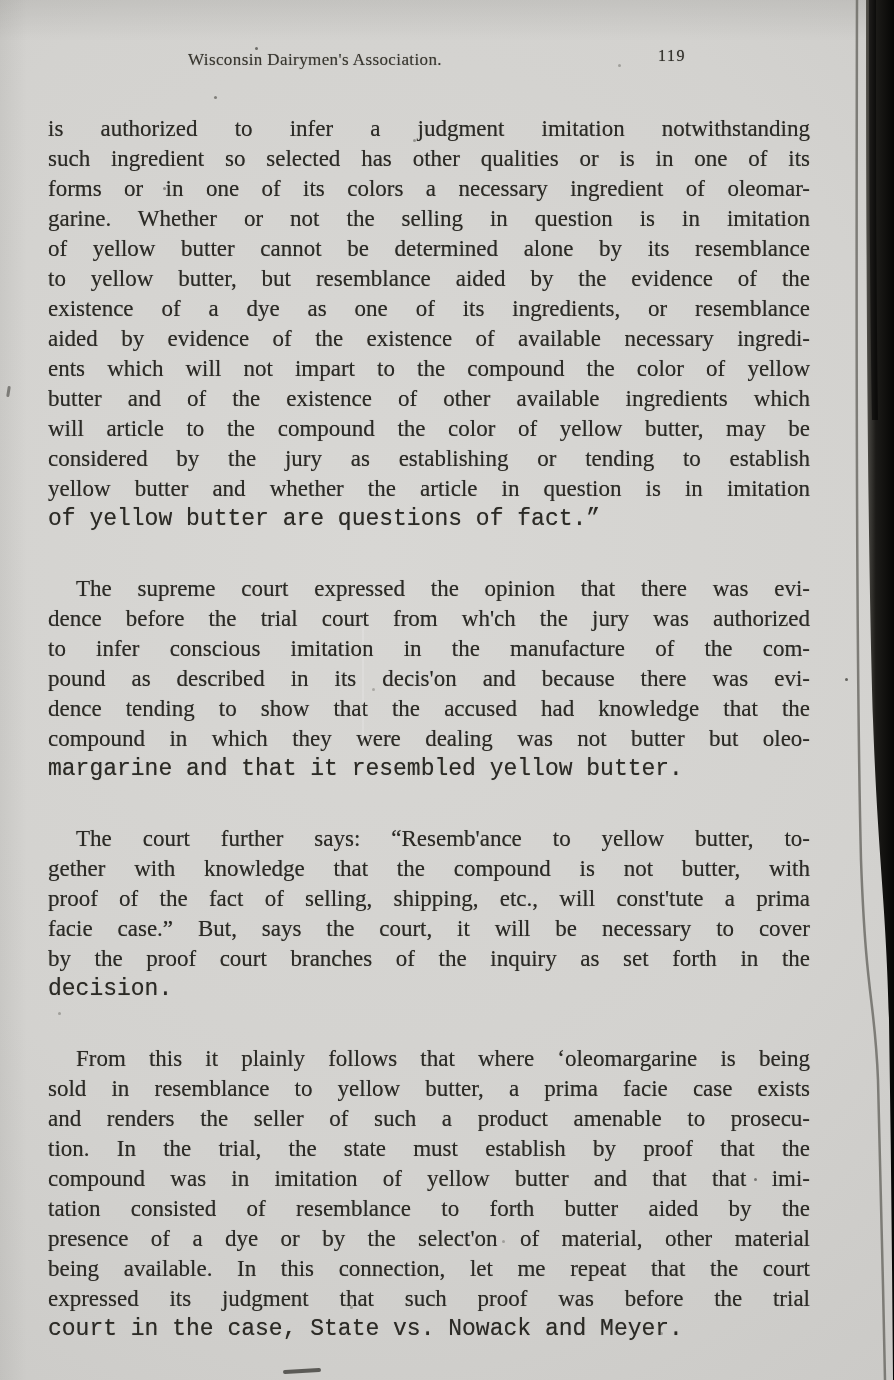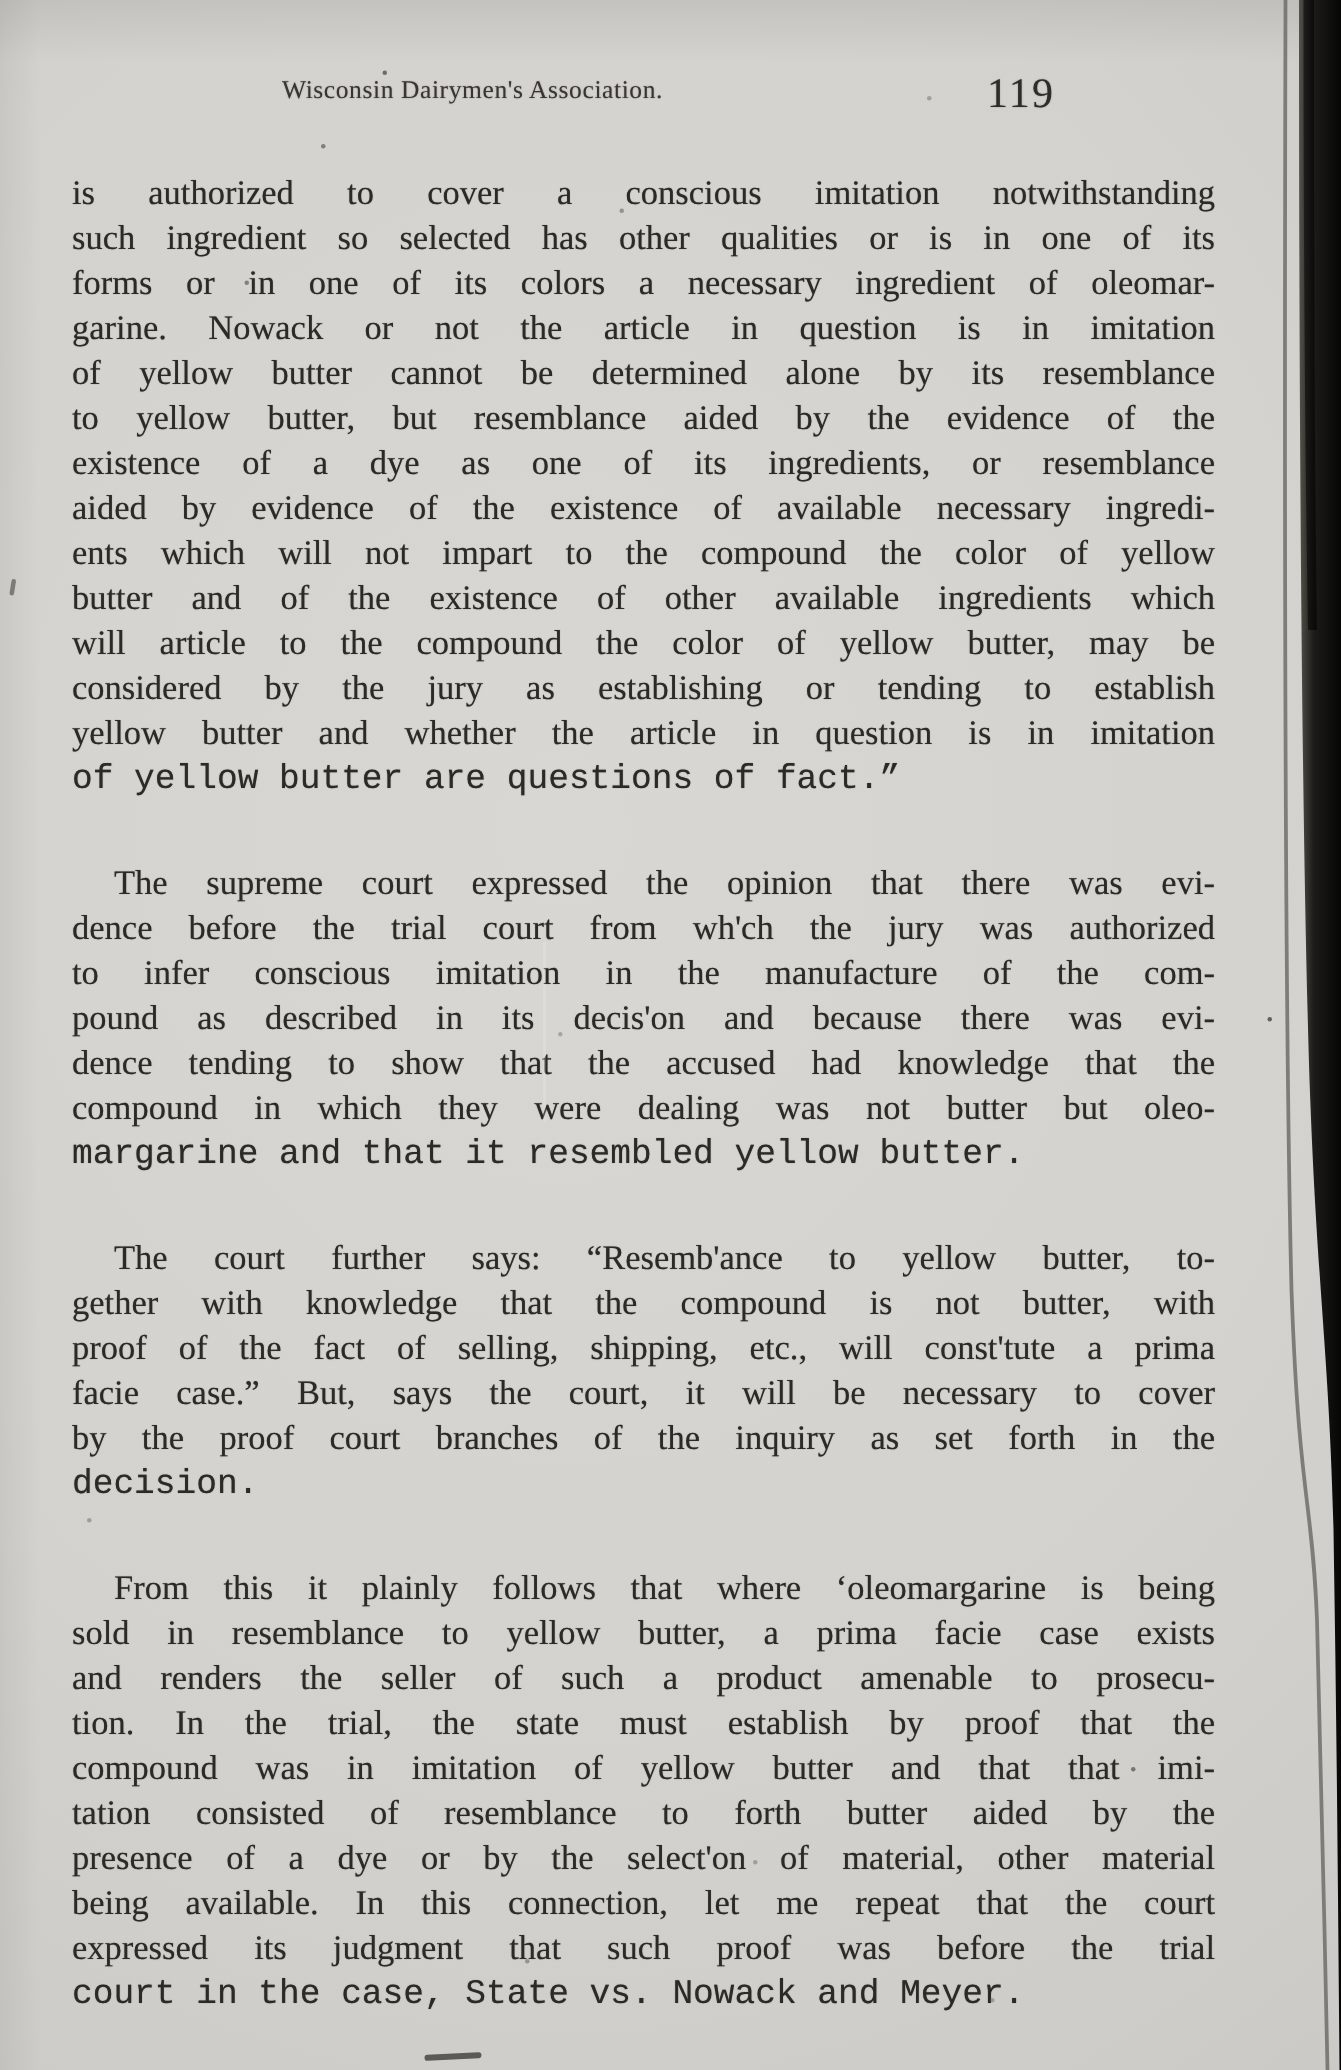--- a/index.html
+++ b/index.html
@@ -27,21 +27,21 @@
     font-size: 17px;
     letter-spacing: 0.4px;
     color: #38362f;
     text-shadow: 0 0 1px rgba(56,54,47,0.45);
     white-space: nowrap;
   }
   .folio {
     position: absolute;
     left: 658px;
     top: 47px;
-    font-size: 28px;
+    font-size: 16px;
     letter-spacing: 1.5px;
     color: #2e2d27;
     text-shadow: 0 0 1px rgba(46,45,39,0.45);
   }
 
   
   .body-text {
     position: absolute;
     left: 48px;
     top: 114px;
@@ -129,24 +129,24 @@
 <body>
 
 <div class="page">
 
   <div class="running-title">Wisconsin Dairymen's Association.</div>
 
   <div class="folio">119</div>
 
   <div class="body-text">
       <div class="para">
-        <div class="line">is authorized to cover a conscious imitation notwithstanding</div>
+        <div class="line">is authorized to infer a judgment imitation notwithstanding</div>
         <div class="line">such ingredient so selected has other qualities or is in one of its</div>
         <div class="line">forms or in one of its colors a necessary ingredient of oleomar-</div>
-        <div class="line">garine.  Nowack or not the article in question is in imitation</div>
+        <div class="line">garine.  Whether or not the selling in question is in imitation</div>
         <div class="line">of yellow butter cannot be determined alone by its resemblance</div>
         <div class="line">to yellow butter, but resemblance aided by the evidence of the</div>
         <div class="line">existence of a dye as one of its ingredients, or resemblance</div>
         <div class="line">aided by evidence of the existence of available necessary ingredi-</div>
         <div class="line">ents which will not impart to the compound the color of yellow</div>
         <div class="line">butter and of the existence of other available ingredients which</div>
         <div class="line">will article to the compound the color of yellow butter, may be</div>
         <div class="line">considered by the jury as establishing or tending to establish</div>
         <div class="line">yellow butter and whether the article in question is in imitation</div>
         <div class="line last">of yellow butter are questions of fact.”</div>

